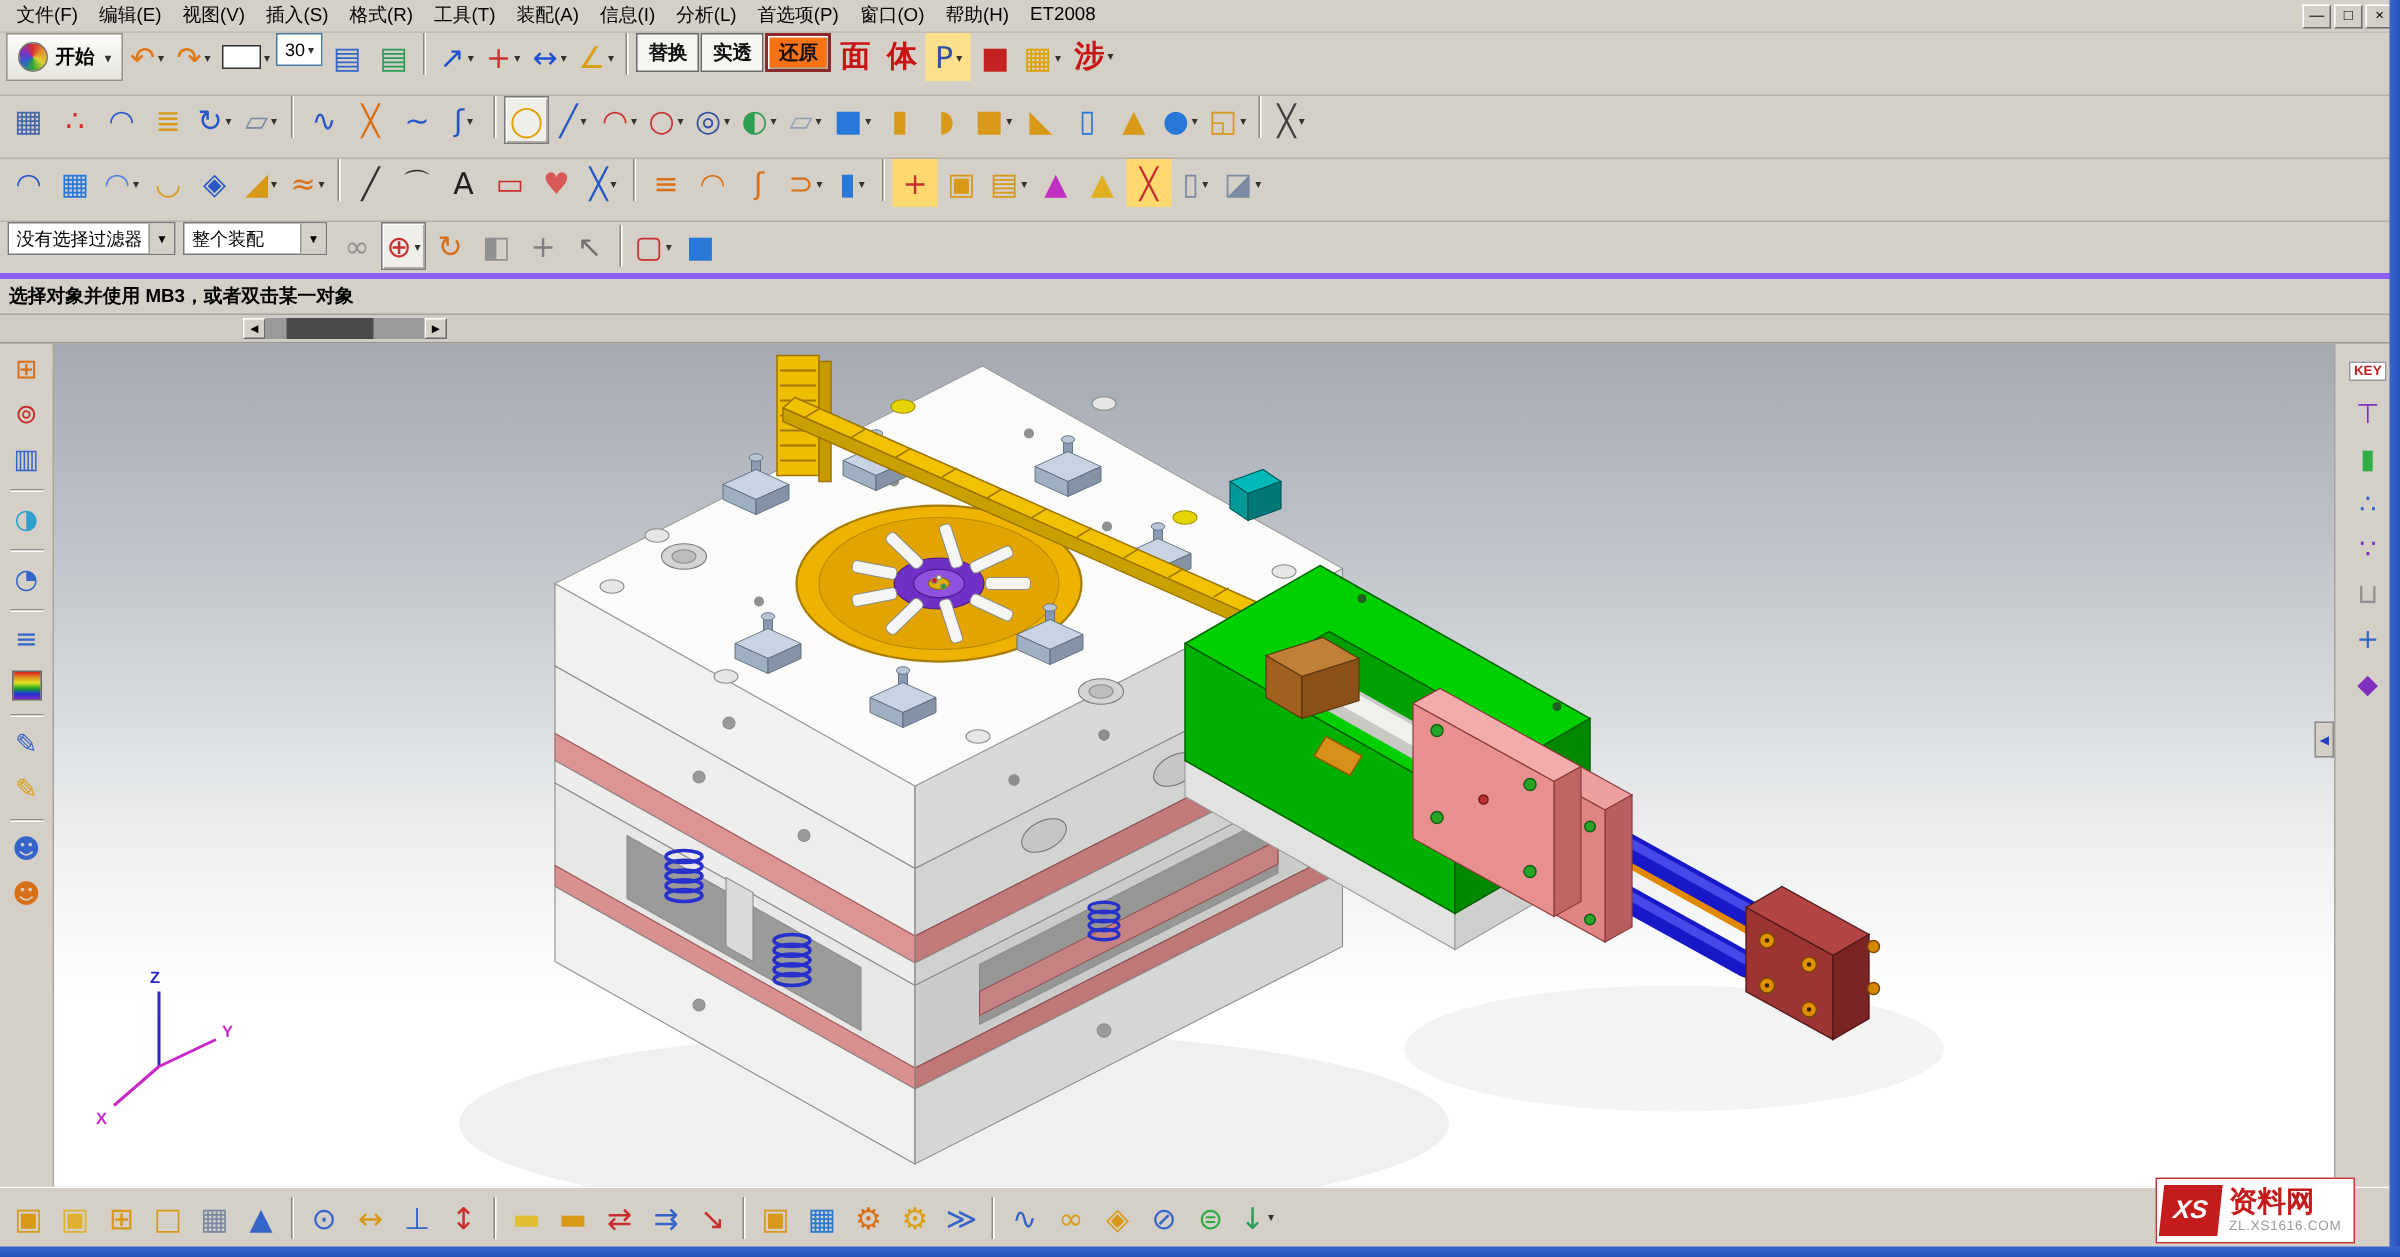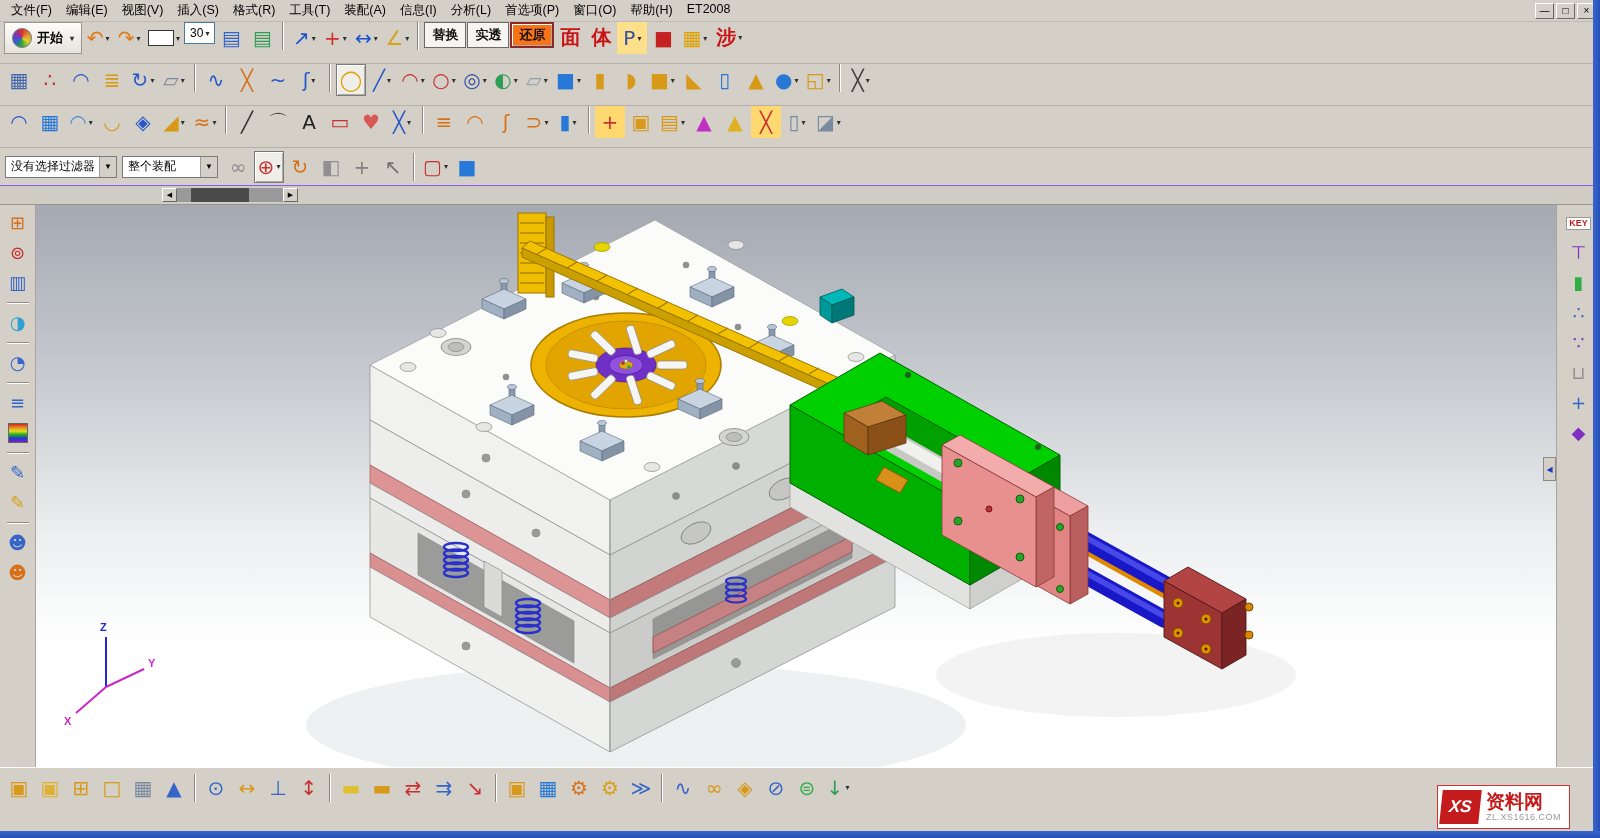--- a/index.html
+++ b/index.html
@@ -20,21 +20,21 @@
 .startbtn{border:1px solid #9a968e;background:linear-gradient(#fdfdfb,#e6e3dc);height:32px;padding:0 7px;gap:5px;font-size:13px;font-weight:bold}
 .orb{width:20px;height:20px;border-radius:50%;border:1px solid #777;background:conic-gradient(#d83030,#e09030,#e0d030,#30a830,#3060d0,#8030c0,#d83030)}
 .txtbtn{border:1px solid #6a6a6a;background:#f7f5f1;font-size:13px;font-weight:bold;height:26px;padding:0 7px;color:#111}
 .txtbtn.sel{border:2px solid #8a2a2a;background:#f97316}
 .rtxtbtn{border:none;background:transparent;color:#c81414;font-size:20px;font-weight:bold;font-family:"DejaVu Serif","Liberation Serif",serif;padding:0 5px;height:30px}
 .swatch{width:26px;height:16px;background:#fff;border:1px solid #333}
 .spinbtn{background:#fff;border:1px solid #4a7aa0;height:22px;padding:0 5px;font-size:12px}
 .texticon{background:#fff;border:1px solid #999;font-size:9px;font-weight:bold;padding:1px 2px;line-height:1}
 .rainbow{width:20px;height:20px;border:1px solid #666;background:linear-gradient(180deg,#e02020,#e09020,#e0e020,#20a820,#2038d8,#8020c0)}
 
-.filterbar{height:38px;display:flex;align-items:center;gap:5px;padding:0 5px;background:#d4d0c8;border-bottom:1px solid #8b5cf6}
+.filterbar{height:38px;display:flex;align-items:flex-start;gap:5px;padding:0 5px;background:#d4d0c8;border-bottom:4px solid #8b5cf6}
 .combo{display:flex;align-items:center;background:#fff;border:1px solid #7a7a7a;height:22px;font-size:12px;padding-left:5px}
 .combo .cbtn{width:17px;height:20px;margin-left:5px;background:#d4d0c8;border-left:1px solid #9a9a9a;font-size:8px;display:flex;align-items:center;justify-content:center}
 
 .promptbar{height:24px;display:flex;align-items:center;padding-left:6px;font-size:12.5px;font-weight:bold;background:#d4d0c8;border-bottom:1px solid #a8a4a0}
 .splitrow{height:19px;background:#cfccc4;border-bottom:1px solid #98948c;position:relative}
 .hslider{position:absolute;left:162px;top:2px;width:136px;height:14px;display:flex}
 .harrow{width:15px;height:14px;font-size:7px;background:#d4d0c8;border:1px solid;border-color:#fff #6a6a6a #6a6a6a #fff;padding:0;display:flex;align-items:center;justify-content:center}
 .htrack{flex:1;background:#9a9a9a;position:relative}
 .hthumb{position:absolute;left:14px;top:0;bottom:0;width:58px;background:#4a4a4a}
 
@@ -391,20 +391,23 @@
         <button class="tbtn">
           <span class="g" style="color: rgb(200, 48, 48);">▢</span>
           <span class="dd">▾</span>
         </button>
         <button class="tbtn">
           <span class="g" style="color: rgb(40, 120, 216);">■</span>
         </button>
       </span>
   </div>
 
+  <div class="promptbar">
+    <span>选择对象并使用 MB3，或者双击某一对象</span>
+  </div>
 
   <div class="splitrow">
     <div class="hslider">
       <button class="harrow">◀</button>
       <div class="htrack">
         <div class="hthumb"></div>
       </div>
       <button class="harrow">▶</button>
     </div>
   </div>

